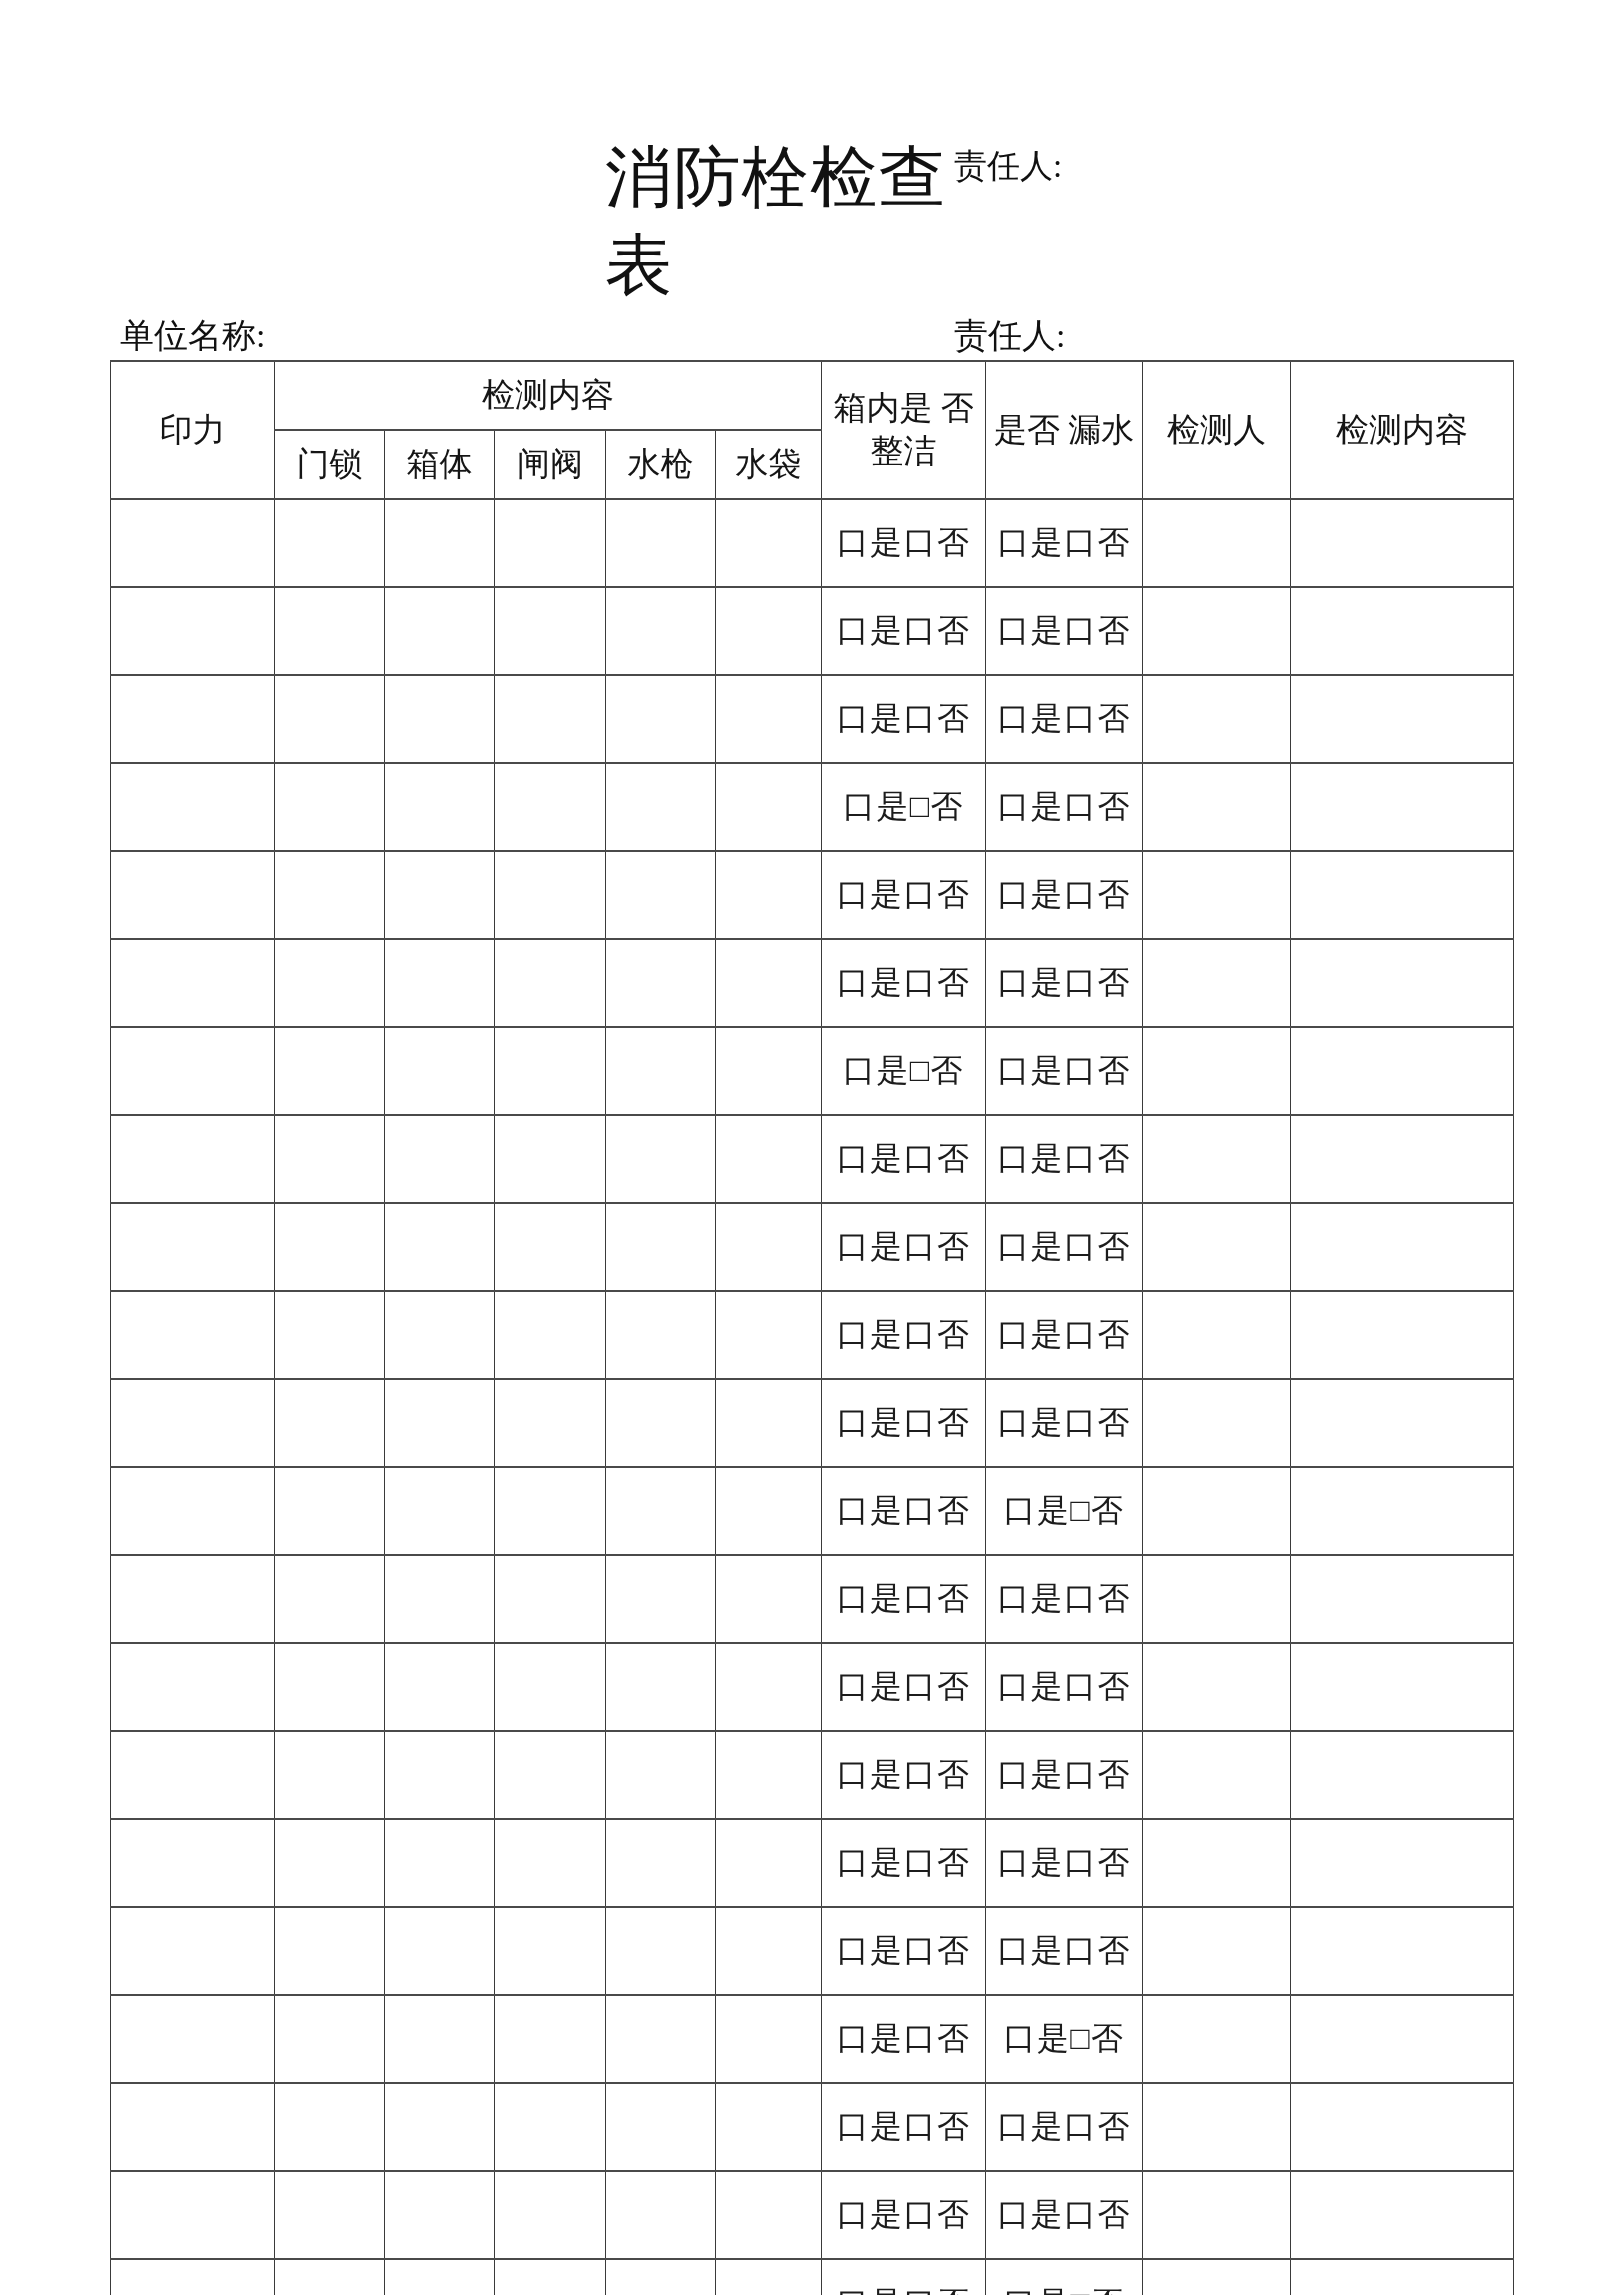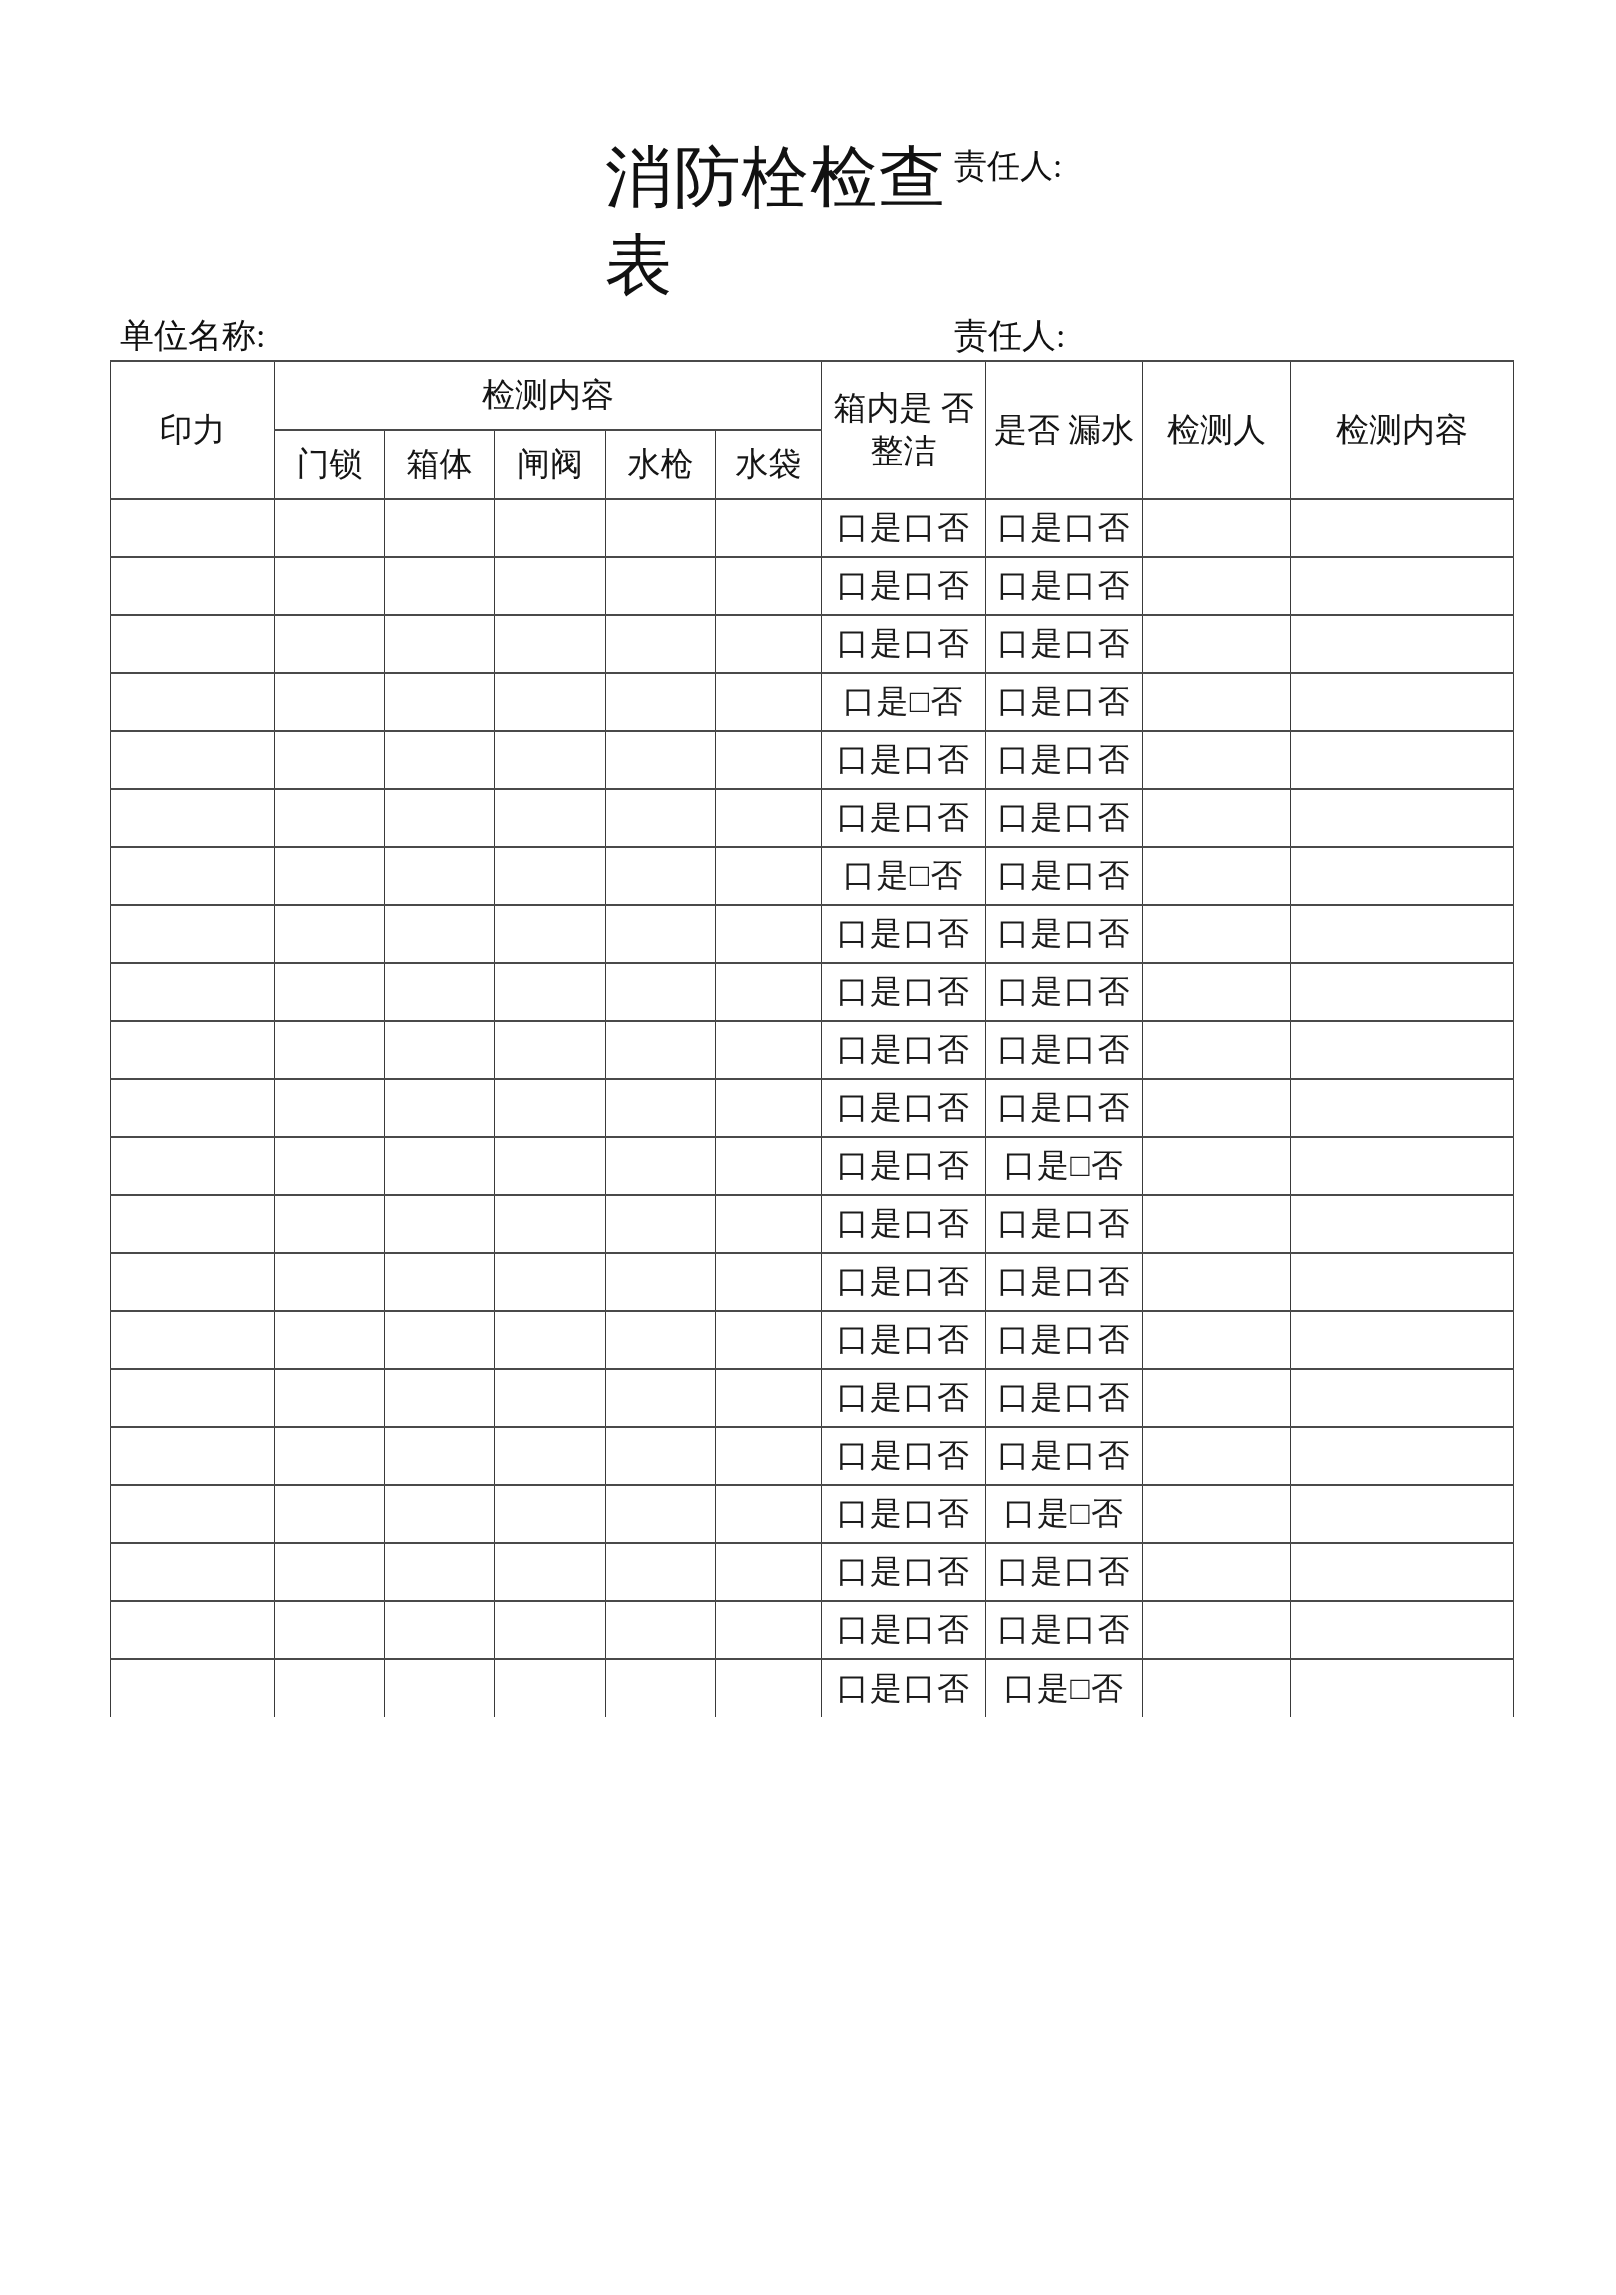--- a/index.html
+++ b/index.html
@@ -40,21 +40,21 @@
     border-right: 1.4px solid #3a3a3a;
     border-top: 2.2px solid #4a4a4a;
     border-bottom: 2.2px solid #4a4a4a;
     padding: 0; margin: 0;
     font-weight: normal;
     text-align: center; vertical-align: middle;
     overflow: hidden;
   }
   .form thead th { font-size: 33px; line-height: 43px; color: #151515; }
   .form tr.h-row { height: 69px; }
-  .form tbody tr { height: 58px; }
+  .form tbody tr { height: 88px; }
   .form td.check { font-size: 32px; letter-spacing: 1.4px; color: #1c1c1c; white-space: nowrap; }
   .form tbody tr:last-child td { border-bottom: none; }
 </style>
 </head>
 <body>
 
 <div class="page">
 
   <div class="doc-title">消防栓检查表</div>
   <div class="title-resp">责任人:</div>

